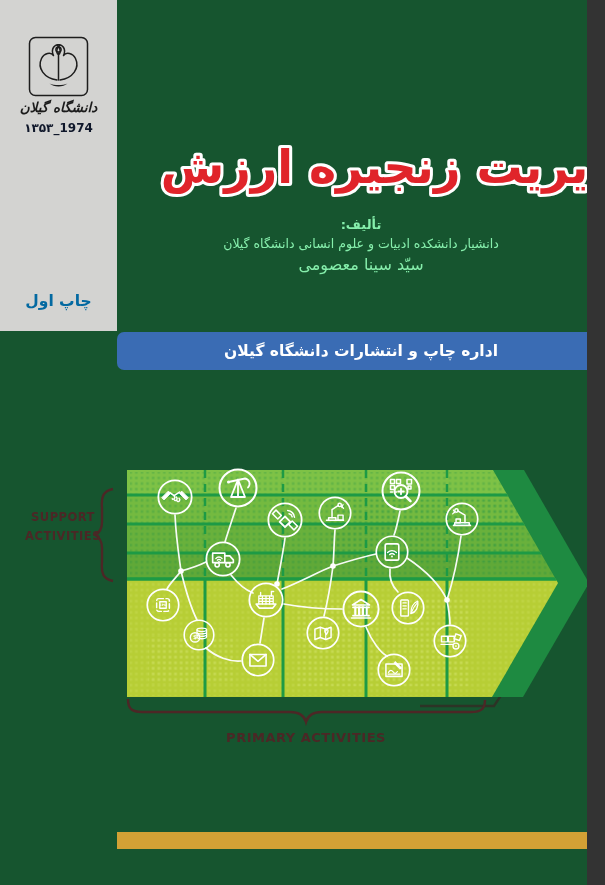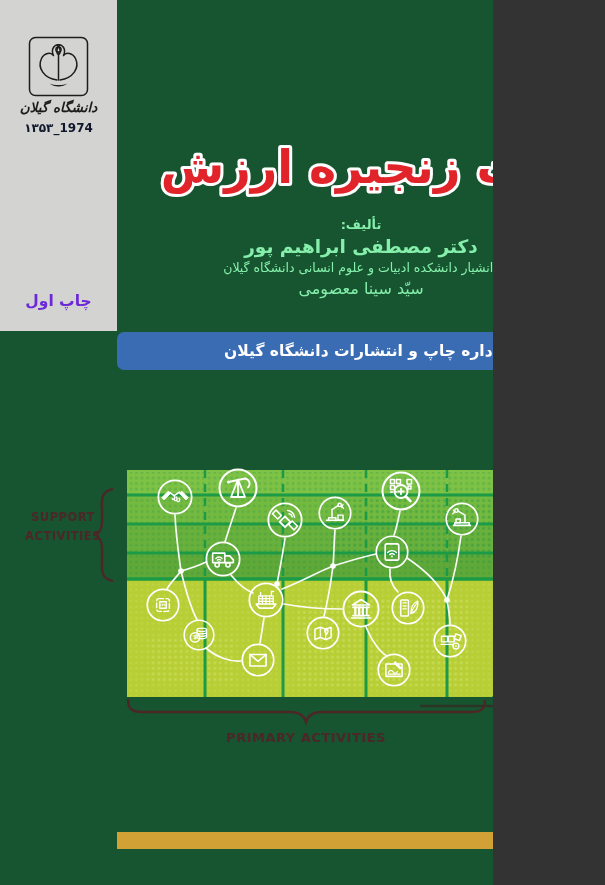--- a/index.html
+++ b/index.html
@@ -1,17 +1,17 @@
 <!DOCTYPE html>
 <html><head>
 <meta charset="utf-8">
 <style>
   html,body{margin:0;padding:0;background:#333;}
   .cover{
-    position:relative;width:493px;height:885px;overflow:hidden;
+    position:relative;width:587px;height:885px;overflow:hidden;
     background:#16552f;
     font-family:"DejaVu Sans",sans-serif;
   }
   
   .left-column{
     position:absolute;left:0;top:0;width:117px;height:331px;
     background:#d3d3d1;
   }
   .emblem{position:absolute;left:28px;top:36px;width:61px;height:61px;}
   .uni-name{
@@ -19,21 +19,21 @@
     font-size:13.5px;font-weight:bold;font-style:italic;color:#1b1b1b;
     direction:rtl;
   }
   .uni-years{
     position:absolute;left:0;top:121px;width:117px;text-align:center;
     font-size:12px;font-weight:bold;color:#0f172a;letter-spacing:1px;
     direction:ltr;
   }
   .edition{
     position:absolute;left:0;top:292px;width:117px;text-align:center;
-    font-size:15.5px;font-weight:bold;color:#6d28d9;direction:rtl;
+    font-size:15.5px;font-weight:bold;color:#0369a1;direction:rtl;
   }
   
   .title-svg{position:absolute;left:0;top:126px;width:605px;height:82px;}
   
   .byline{position:absolute;left:117px;top:217px;width:488px;text-align:center;color:#86efac;direction:rtl;}
   .byline .tag{font-size:13px;font-weight:bold;margin:0 0 4px 0;}
   .byline .author1{font-size:18.5px;font-weight:bold;margin:0 0 3px 0;}
   .byline .affil{font-size:12.5px;font-weight:normal;margin:0 0 4px 0;}
   .byline .author2{font-size:16px;font-weight:normal;margin:0;}
   
@@ -68,21 +68,20 @@
     <div class="uni-years">۱۳۵۳_1974</div>
     <div class="edition">چاپ اول</div>
   </div>
 
   <svg class="title-svg" viewBox="0 0 605 82">
     <text x="402" y="57" text-anchor="middle" font-size="46" font-weight="bold" fill="#e0242a" stroke="#ffffff" stroke-width="6" stroke-linejoin="round" paint-order="stroke" direction="rtl">مدیریت زنجیره ارزش</text>
   </svg>
 
   <div class="byline">
     <p class="tag">تألیف:</p>
-    <p class="author1">دکتر مصطفی ابراهیم پور</p>
     <p class="affil">دانشیار دانشکده ادبیات و علوم انسانی دانشگاه گیلان</p>
     <p class="author2">سیّد سینا معصومی</p>
   </div>
 
   <div class="banner">
     <span>اداره چاپ و انتشارات دانشگاه گیلان</span>
   </div>
 
   <svg class="diagram-svg" viewBox="0 430 605 330">
     <defs>

